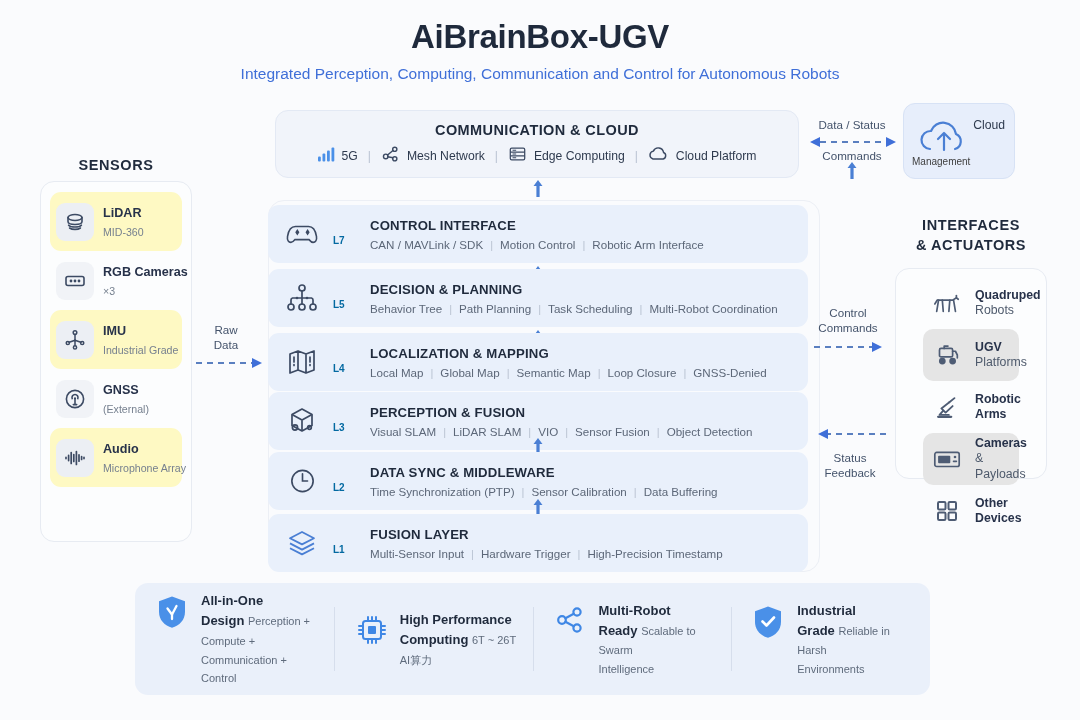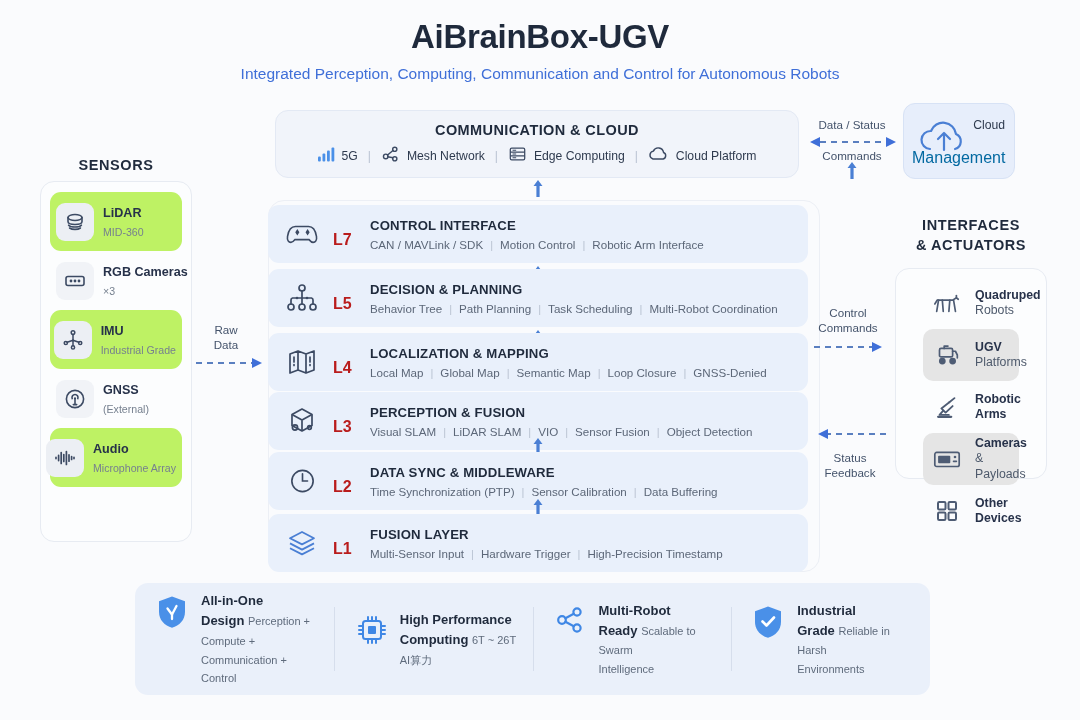--- a/index.html
+++ b/index.html
@@ -28,21 +28,21 @@
   }
   .col-head {
     font-size: 14.5px; font-weight: bold; color: #1f2a3c;
     text-align: center; letter-spacing: 0.6px; line-height: 1.35;
   }
 
   
   #sensors-head { position: absolute; left: 40px; top: 156px; width: 152px; }
   #sensors-panel { position: absolute; left: 40px; top: 181px; width: 152px; height: 361px; padding: 10px 9px; }
   .sensor-item { display: flex; align-items: center; gap: 9px; height: 59px; border-radius: 11px; padding: 0 6px; }
-  .sensor-item.alt { background: #bef264; justify-content: flex-end; }
+  .sensor-item.alt { background: #fef9c3; }
   .ic-box { width: 38px; height: 38px; border-radius: 9px; background: #f1f3f7; display: flex; align-items: center; justify-content: center; flex: 0 0 38px; }
   .sensor-item.alt .ic-box { background: #eceff4; }
   .s-txt { line-height: 1.18; }
   .s-name { font-size: 12.6px; font-weight: bold; color: #27324a; white-space: nowrap; }
   .s-sub { font-size: 10.6px; color: #76808f; margin-top: 2px; white-space: nowrap; }
 
   
   #comm-bar {
     position: absolute; left: 275px; top: 110px; width: 524px; height: 68px;
     background: #f1f4fa; border: 1px solid #e3e9f4; border-radius: 13px;
@@ -57,21 +57,21 @@
   #layer-outline {
     position: absolute; left: 268px; top: 200px; width: 552px; height: 372px;
     border: 1px solid #eceff5; border-radius: 16px;
   }
   .layer {
     position: absolute; left: 268px; width: 540px; height: 58px;
     background: #e9f0fb; border-radius: 11px;
     display: flex; align-items: center; padding: 0 14px; gap: 11px;
   }
   .layer .lic { width: 40px; display: flex; align-items: center; justify-content: center; flex: 0 0 40px; }
-  .lcode { font-size: 16px; font-weight: bold; color: #b91c1c; width: 26px; flex: 0 0 26px; margin-top: 12px; }
+  .lcode { font-size: 10px; font-weight: bold; color: #0369a1; width: 26px; flex: 0 0 26px; margin-top: 12px; }
   .ltxt { line-height: 1.25; }
   .lname { font-size: 13.2px; font-weight: bold; color: #1f2a3c; letter-spacing: 0.15px; }
   .lsub { font-size: 11.6px; color: #5c6778; margin-top: 3px; display: flex; gap: 7px; align-items: center; }
   .lsub .sep { font-size: 11px; }
 
   .uparrow { position: absolute; left: 531px; width: 14px; height: 20px; }
 
   
   #iface-head { position: absolute; left: 895px; top: 216px; width: 152px; }
   #iface-panel { position: absolute; left: 895px; top: 268px; width: 152px; height: 211px; padding: 8px 27px; }
@@ -79,21 +79,21 @@
   .iface-item.alt { background: #e5e5e5; }
   .i-name { font-size: 12.3px; font-weight: bold; color: #27324a; line-height: 1.25; }
   .i-name .thin { font-weight: normal; color: #4e5a6c; }
 
   
   #cloud-box {
     position: absolute; left: 903px; top: 103px; width: 112px; height: 76px;
     background: #e7eefb; border: 1px solid #d7e2f5; border-radius: 12px;
   }
   #cloud-box .cl-word-top { position: absolute; right: 9px; top: 14px; font-size: 12.2px; color: #2e3a4e; }
-  #cloud-box .cl-word-bot { position: absolute; left: 8px; bottom: 11px; font-size: 16px; color: #0369a1; }
+  #cloud-box .cl-word-bot { position: absolute; left: 8px; bottom: 11px; font-size: 10px; color: #404040; }
   #cloud-box .cl-ic { position: absolute; left: 10px; top: 12px; }
 
   
   .flow-label { position: absolute; font-size: 11.6px; color: #44536b; text-align: center; line-height: 1.3; }
 
   
   #features {
     position: absolute; left: 135px; top: 583px; width: 795px; height: 112px;
     background: #eaf0fa; border-radius: 13px; display: flex; align-items: center;
   }

